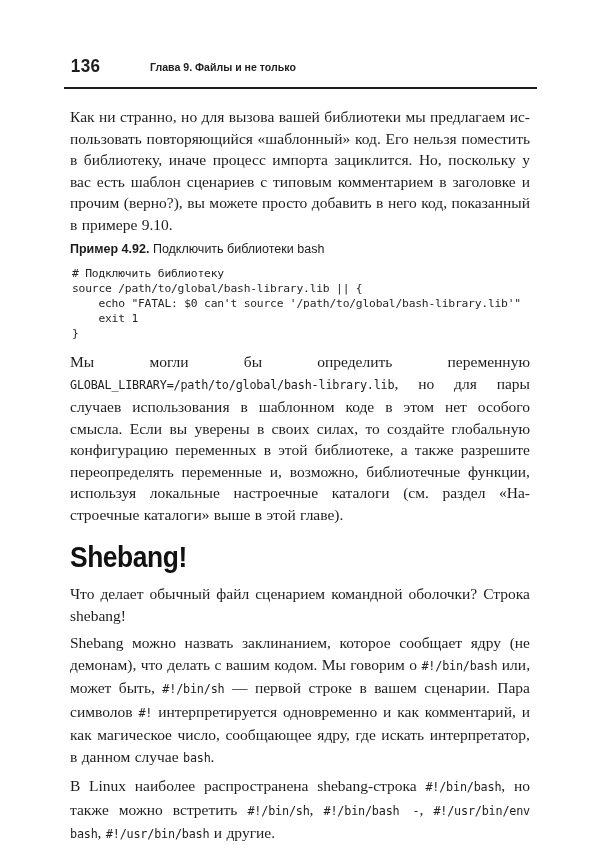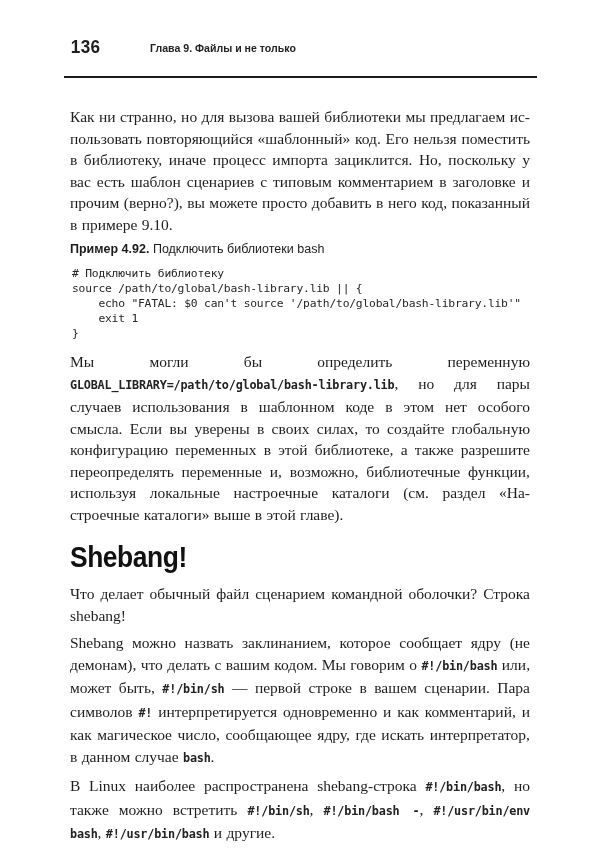--- a/index.html
+++ b/index.html
@@ -16,23 +16,23 @@
     font-family: "Liberation Serif", serif;
     color: #1e1e1e;
     overflow: hidden;
   }
 
   
   .pagehead {
     position: absolute;
     left: 64px;
     width: 473px;
-    top: 37px;
+    top: 56px;
     border-bottom: 2px solid #1c1c1c;
-    padding-bottom: 18px;
+    padding-bottom: 10px;
     white-space: nowrap;
   }
   .pagenum {
     display: inline-block;
     font-family: "Liberation Sans", sans-serif;
     font-weight: 700;
     font-size: 18px;
     letter-spacing: 0.5px;
     transform: scaleX(0.95);
     transform-origin: left bottom;
@@ -67,21 +67,20 @@
   }
   .para.after-code { margin-top: 10px; margin-bottom: 0; }
 
   .seg-r { font-style: normal; }
   .seg-i { }
   .seg-m {
     font-family: "DejaVu Sans Mono", "Liberation Mono", monospace;
     font-size: 11.8px;
     letter-spacing: -0.2px;
     color: #222;
-    font-weight: bold;
   }
 
   .caption {
     font-family: "Liberation Sans", sans-serif;
     font-size: 12.5px;
     line-height: 17px;
     margin: 6px 0 6px 0;
     color: #1b1b1b;
   }
   .caption .cap-label { font-weight: 700; }

